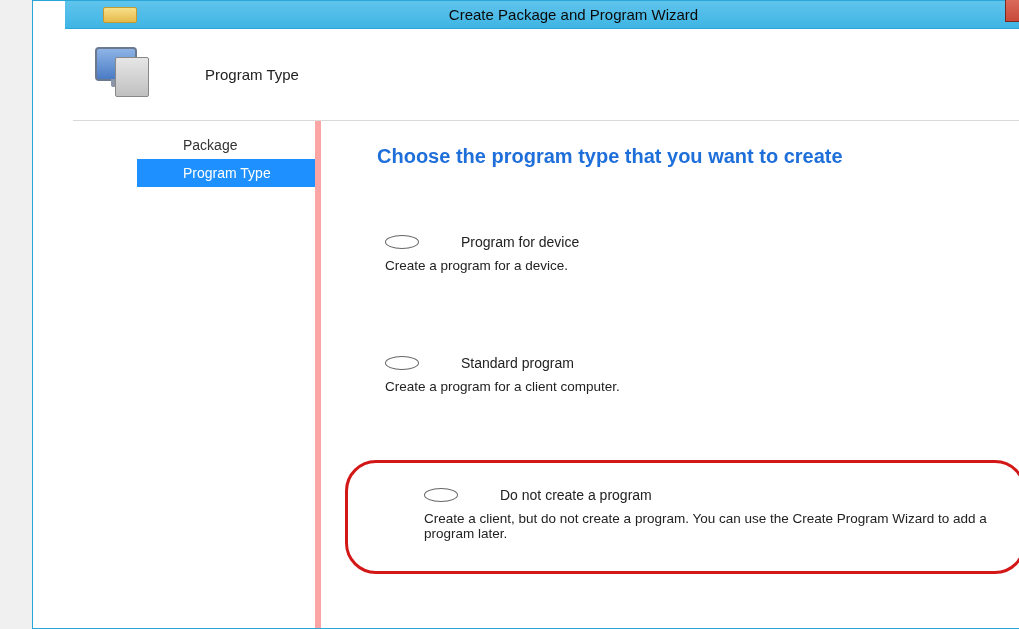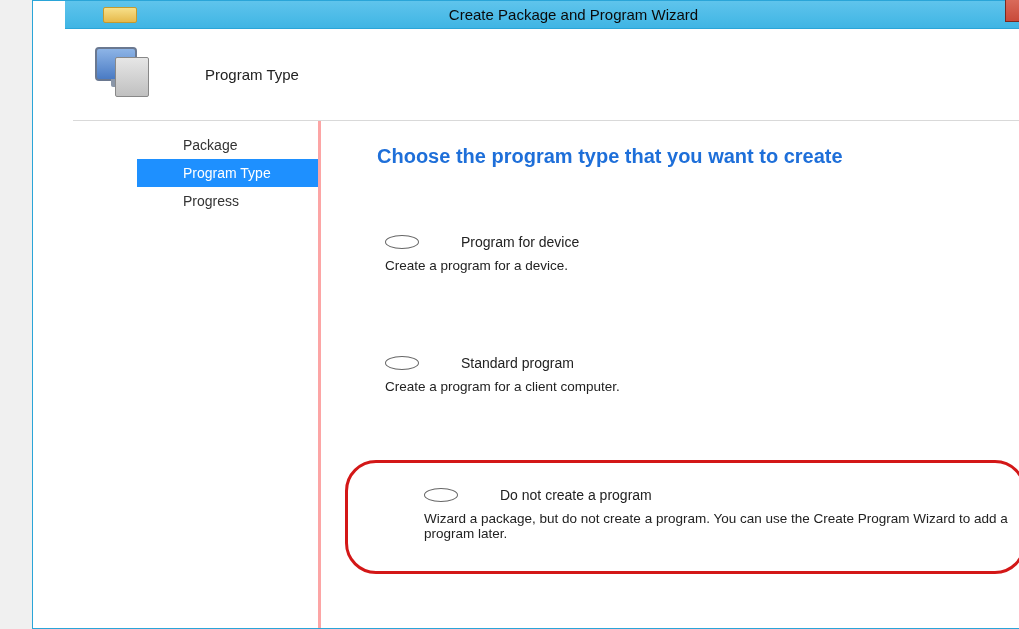--- a/index.html
+++ b/index.html
@@ -103,21 +103,21 @@
   .header-title {
     font-size: 15px;
     color: #222;
   }
   .body {
     display: flex;
     height: calc(100% - 28px - 92px);
   }
   .sidebar {
     width: 216px;
-    border-right: 3px solid #fca5a5;
+    border-right: 6px solid #fca5a5;
     padding-top: 10px;
     margin-left: 8px;
   }
   .nav-item {
     padding: 6px 14px;
     font-size: 14px;
     color: #333;
     cursor: pointer;
   }
   .nav-item.selected {
@@ -202,23 +202,20 @@
 
   <div class="body">
 
     <div class="sidebar">
       <div class="nav-item">
         <span>Package</span>
       </div>
       <div class="nav-item selected">
         <span>Program Type</span>
       </div>
-      <div class="nav-item">
-        <span>Progress</span>
-      </div>
     </div>
 
     <div class="content">
       <div class="page-heading">Choose the program type that you want to create</div>
 
       <div class="option-block">
         <div class="option-row">
           <span class="radio"></span>
           <span class="option-label">Program for device</span>
         </div>
@@ -232,19 +229,19 @@
         </div>
         <div class="option-desc">Create a program for a client computer.</div>
       </div>
 
       <div class="highlight">
         <div>
           <div class="option-row">
             <span class="radio checked"></span>
             <span class="option-label">Do not create a program</span>
           </div>
-          <div class="option-desc">Wizard a package, but do not create a program. You can use the Create Program Wizard to add a program later.</div>
+          <div class="option-desc">Create a client, but do not create a program. You can use the Create Program Wizard to add a program later.</div>
         </div>
       </div>
 
     </div>
   </div>
 </div>
 
 </body></html>

